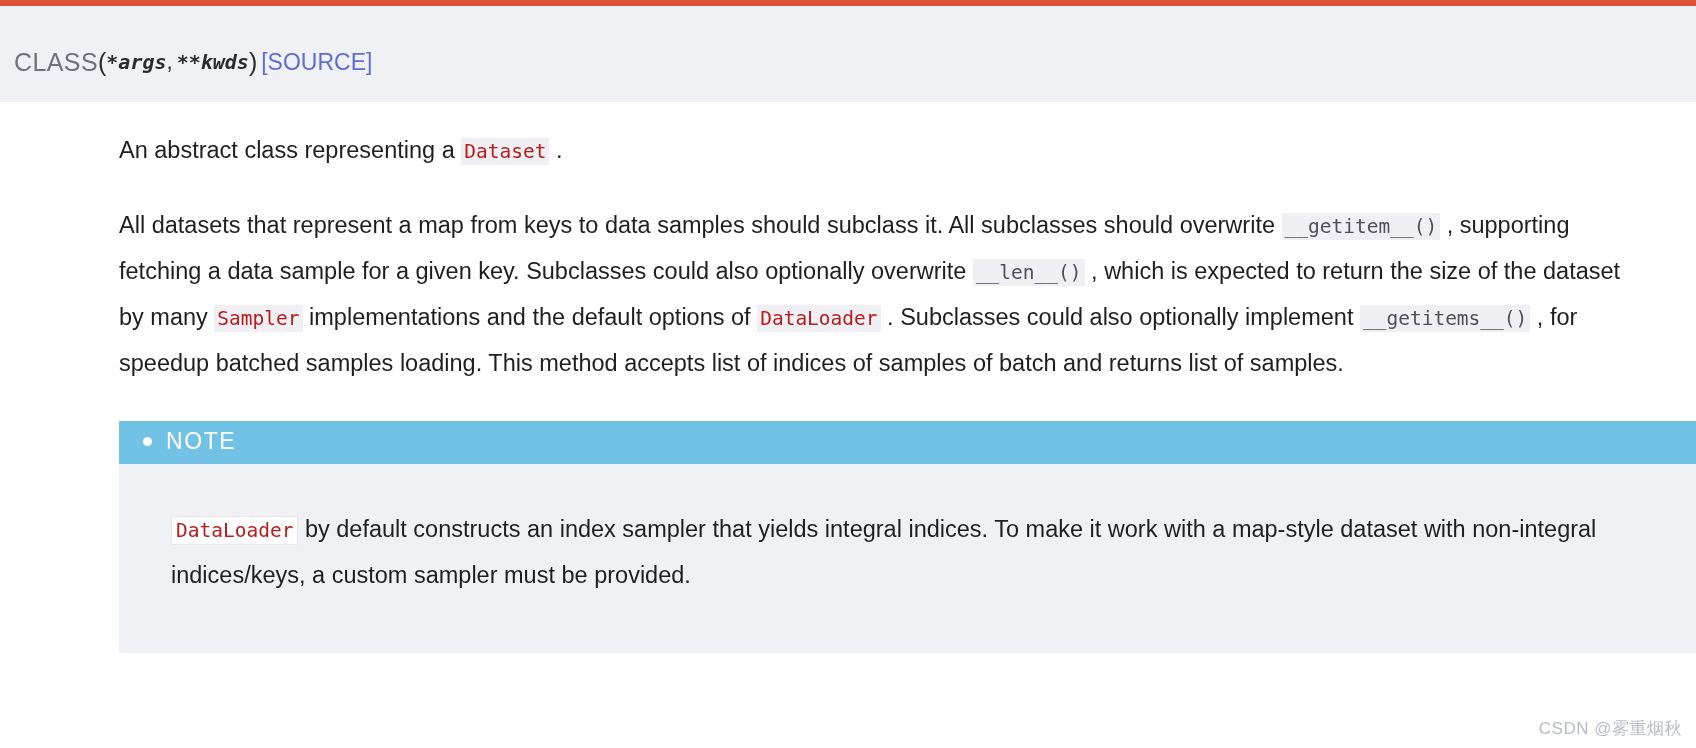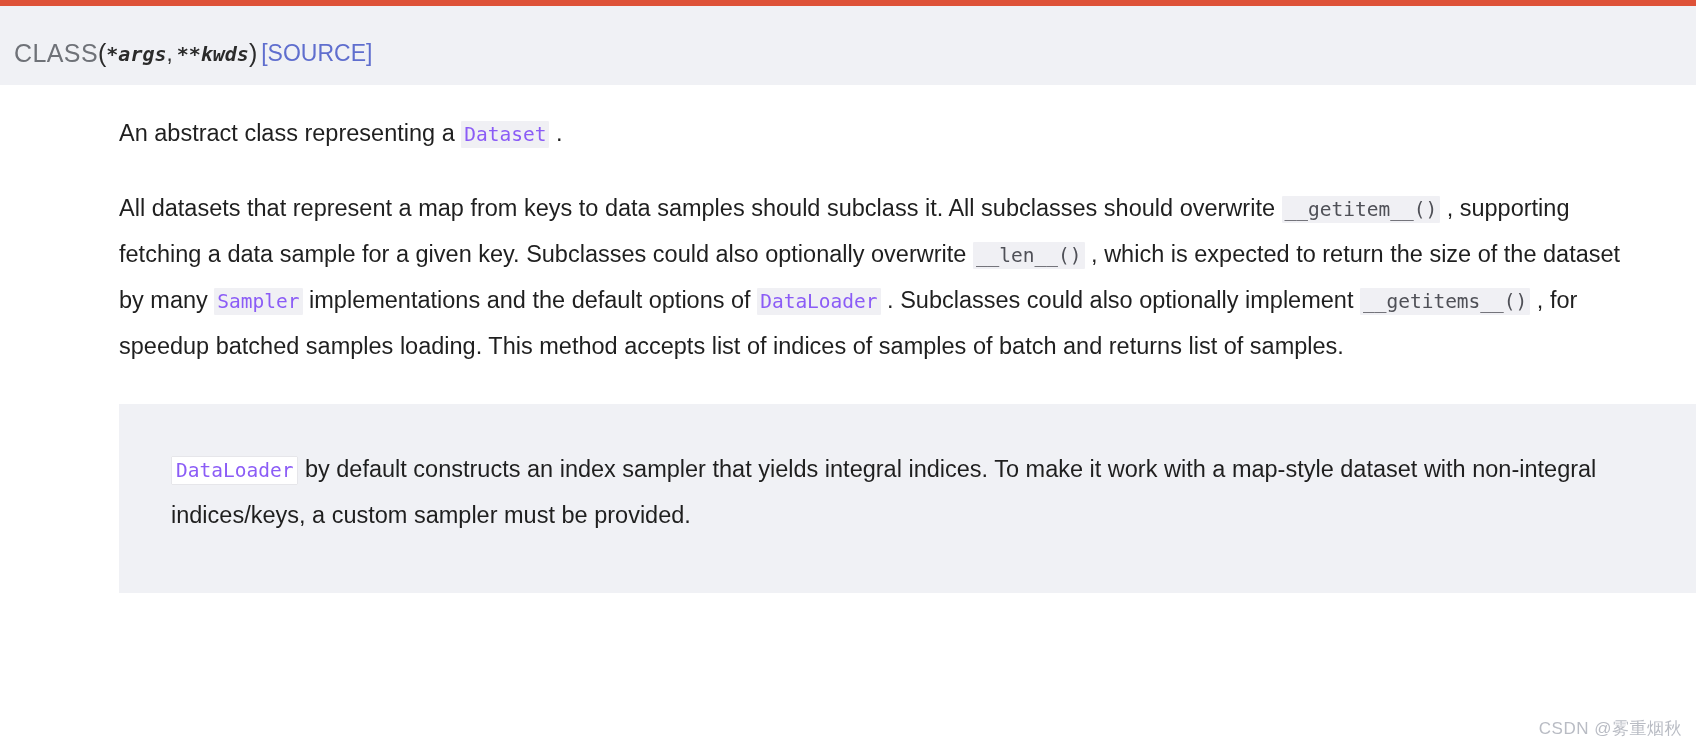--- a/index.html
+++ b/index.html
@@ -19,21 +19,21 @@
   
   .accent-bar {
     height: 6px;
     width: 100%;
     background: #de5238;
   }
 
   
   .sig-header {
     background: #f0f1f5;
-    height: 79px;
+    height: 96px;
     box-sizing: border-box;
     padding: 16px 0 0 14px;
     display: flex;
     align-items: center;
     white-space: nowrap;
   }
   .sig-keyword {
     font-size: 25px;
     color: #6f7278;
     letter-spacing: 0.4px;
@@ -88,21 +88,21 @@
     font-family: "DejaVu Sans Mono", monospace;
     font-size: 19.5px;
     background: #f0f0f4;
     color: #4f5057;
     padding: 2px 3px;
     border-radius: 1px;
     white-space: nowrap;
   }
   
   .code.link {
-    color: #8b5cf6;
+    color: #b91c1c;
     cursor: pointer;
   }
 
   
   .admonition {
     margin-top: 36px;
     margin-right: -60px; 
     background: #f0f1f5;
     padding-bottom: 44px;
   }
@@ -167,20 +167,24 @@
 
   <p class="para tight">
     <span>An abstract class representing a </span><span class="code link">Dataset</span><span> .</span>
   </p>
 
   <p class="para">
     <span>All datasets that represent a map from keys to data samples should subclass it. All subclasses should overwrite </span><span class="code">__getitem__()</span><span> , supporting fetching a data sample for a given key. Subclasses could also optionally overwrite </span><span class="code">__len__()</span><span> , which is expected to return the size of the dataset by many </span><span class="code link">Sampler</span><span> implementations and the default options of </span><span class="code link">DataLoader</span><span> . Subclasses could also optionally implement </span><span class="code">__getitems__()</span><span> , for speedup batched samples loading. This method accepts list of indices of samples of batch and returns list of samples.</span>
   </p>
 
   <div class="admonition">
+    <div class="admonition-title">
+      <span class="admonition-bullet"></span>
+      <span>NOTE</span>
+    </div>
     <div class="admonition-body">
       <p>
         <span class="code link">DataLoader</span><span> by default constructs an index sampler that yields integral indices. To make it work with a map-style dataset with non-integral indices/keys, a custom sampler must be provided.</span>
       </p>
     </div>
   </div>
 
 </div>
 
 <div class="watermark">CSDN @雾重烟秋</div>

